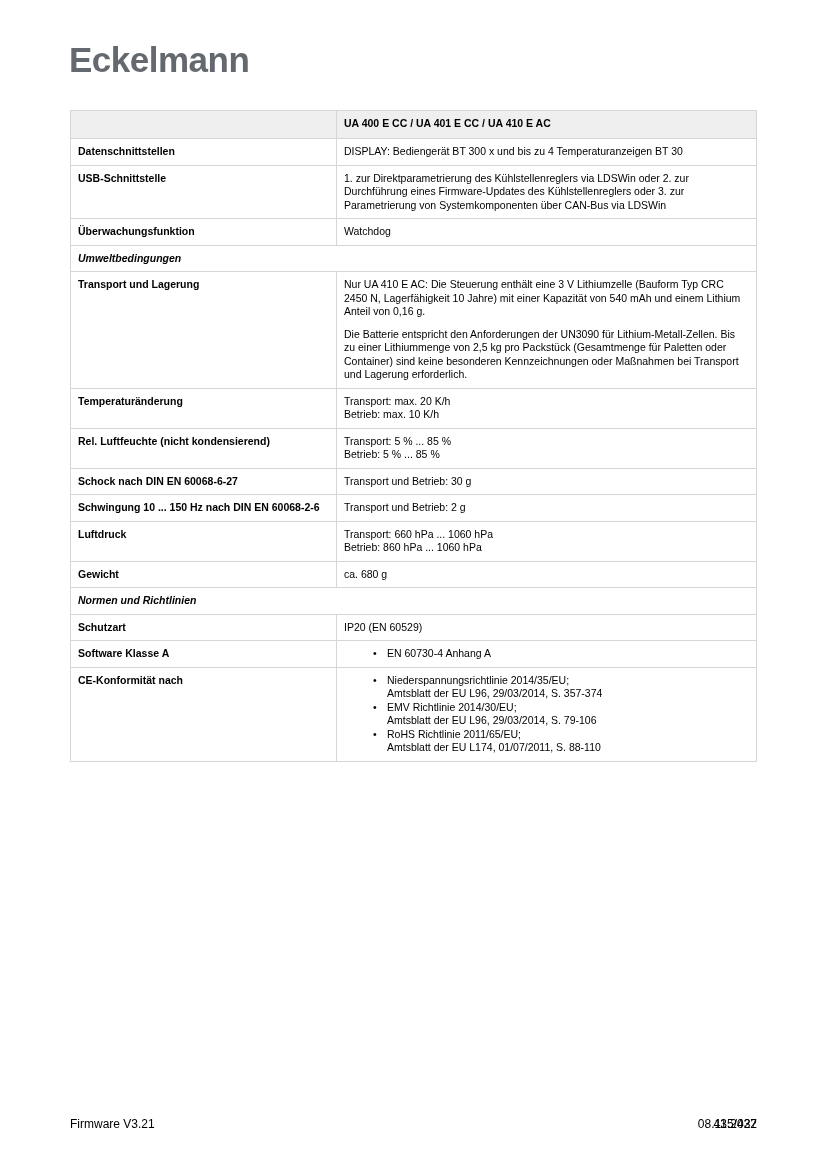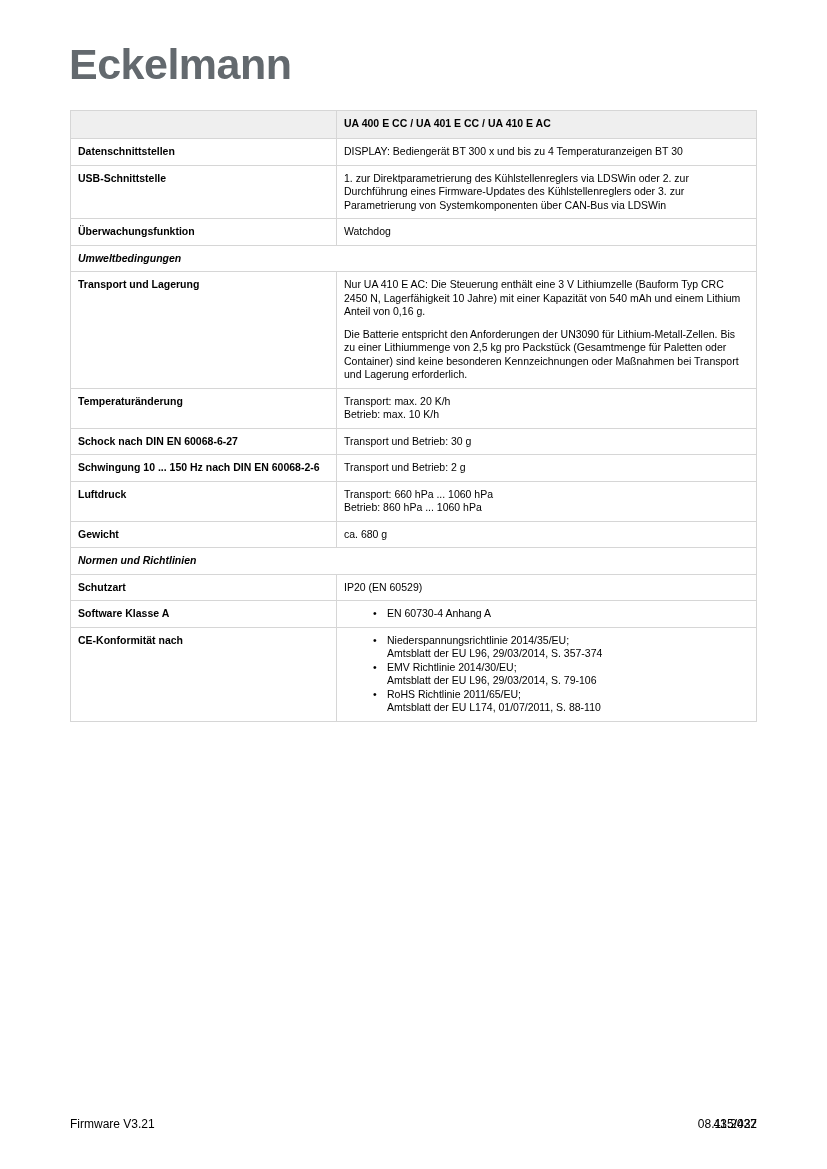--- a/index.html
+++ b/index.html
@@ -14,21 +14,21 @@
     width:827px;height:1169px;
     background:#ffffff;
     font-family:"Liberation Sans", sans-serif;
     color:var(--text-color);
     position:relative;
     overflow:hidden;
   }
   .logo{
     position:absolute;
     left:69px;top:40px;
-    font-size:43px;
+    font-size:35px;
     font-weight:bold;
     letter-spacing:-0.5px;
     color:var(--logo-color);
   }
   .content{
     position:absolute;
     left:70px;top:110px;
     width:687px;
   }
   table.spec-table{
@@ -121,20 +121,27 @@
             </td>
           </tr>
           <tr>
             <td class="label-cell">Temperaturänderung</td>
             <td class="value-cell">
               <div>Transport: max. 20 K/h</div>
               <div>Betrieb: max. 10 K/h</div>
             </td>
           </tr>
           <tr>
+            <td class="label-cell">Rel. Luftfeuchte (nicht kondensierend)</td>
+            <td class="value-cell">
+              <div>Transport: 5 % ... 85 %</div>
+              <div>Betrieb: 5 % ... 85 %</div>
+            </td>
+          </tr>
+          <tr>
             <td class="label-cell">Schock nach DIN EN 60068-6-27</td>
             <td class="value-cell">
               <div>Transport und Betrieb: 30 g</div>
             </td>
           </tr>
           <tr>
             <td class="label-cell">Schwingung 10 ... 150 Hz nach DIN EN 60068-2-6</td>
             <td class="value-cell">
               <div>Transport und Betrieb: 2 g</div>
             </td>

